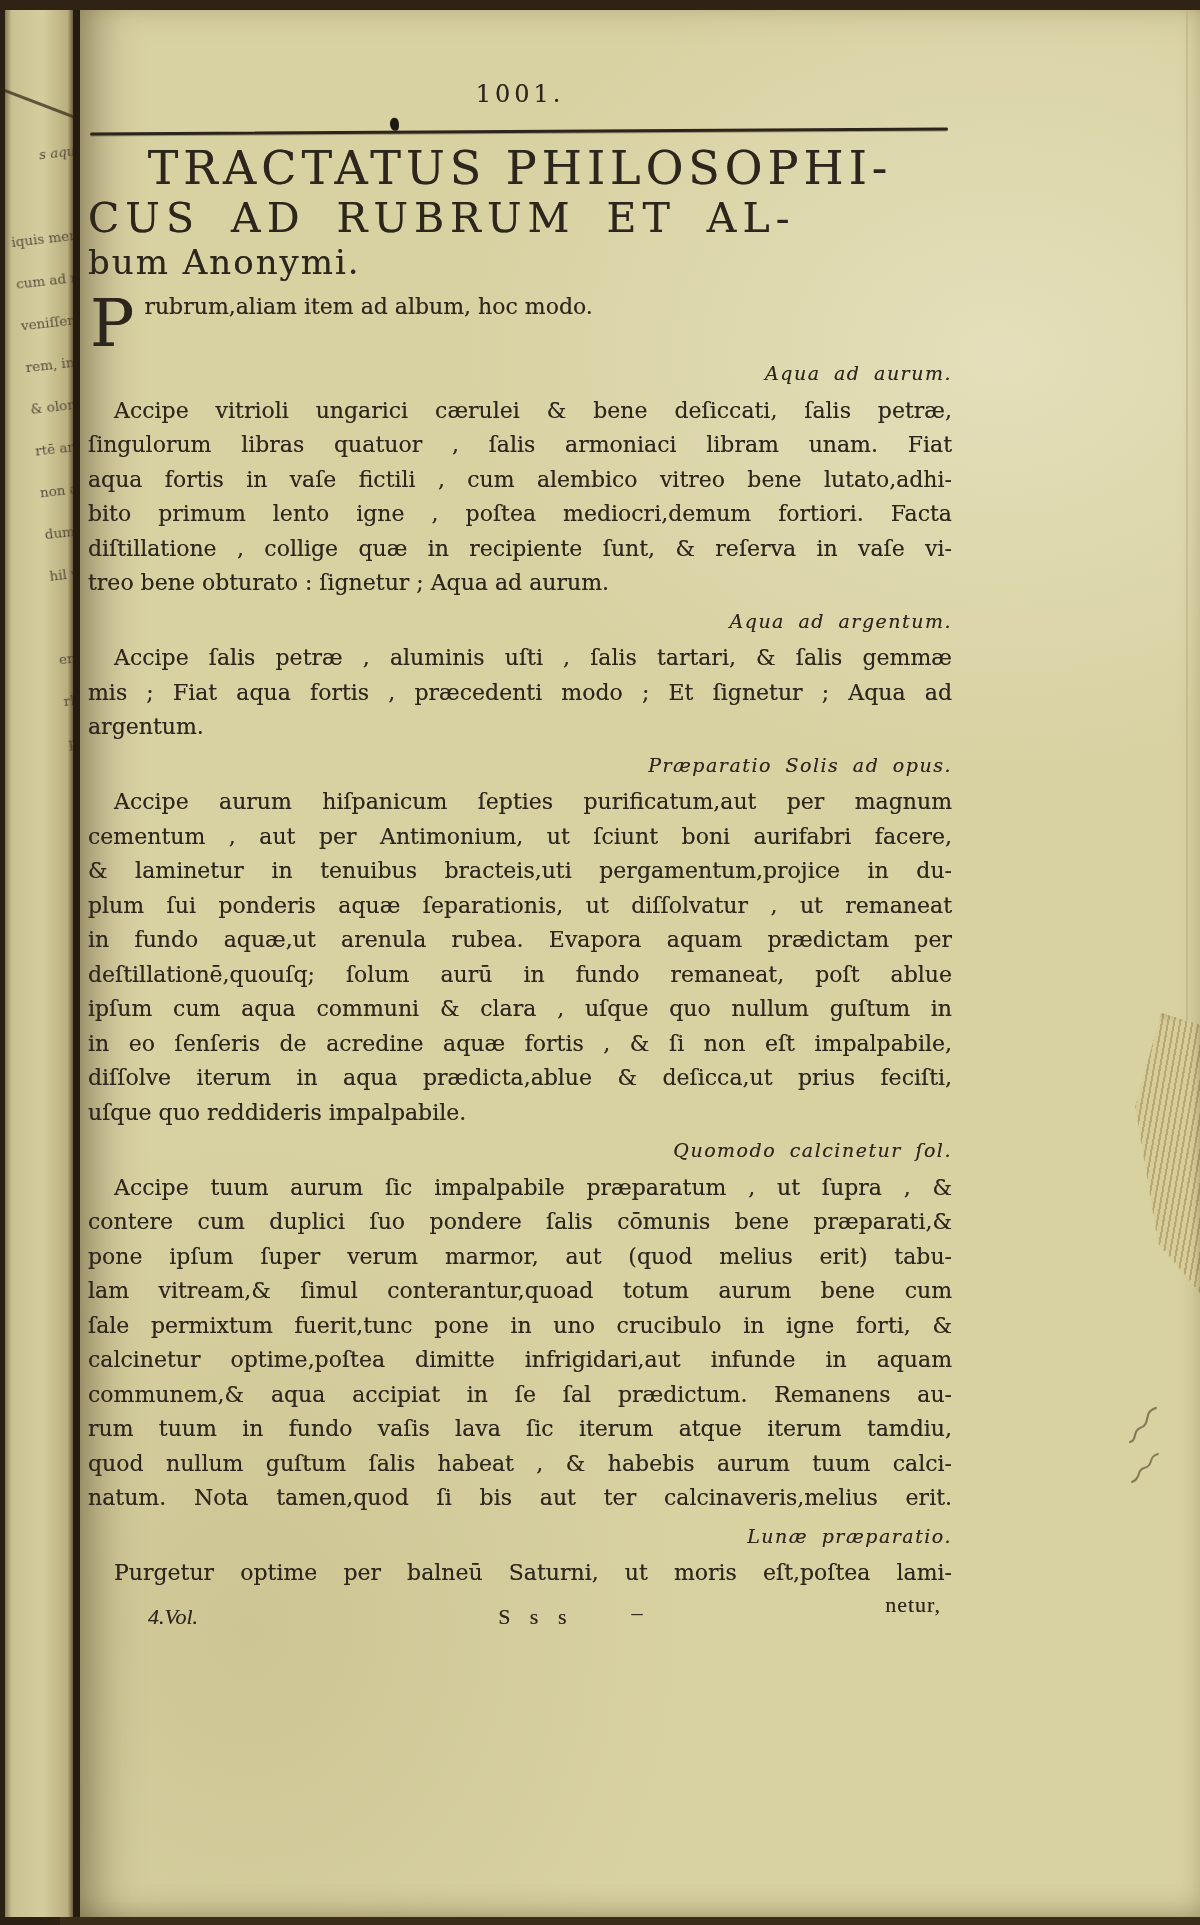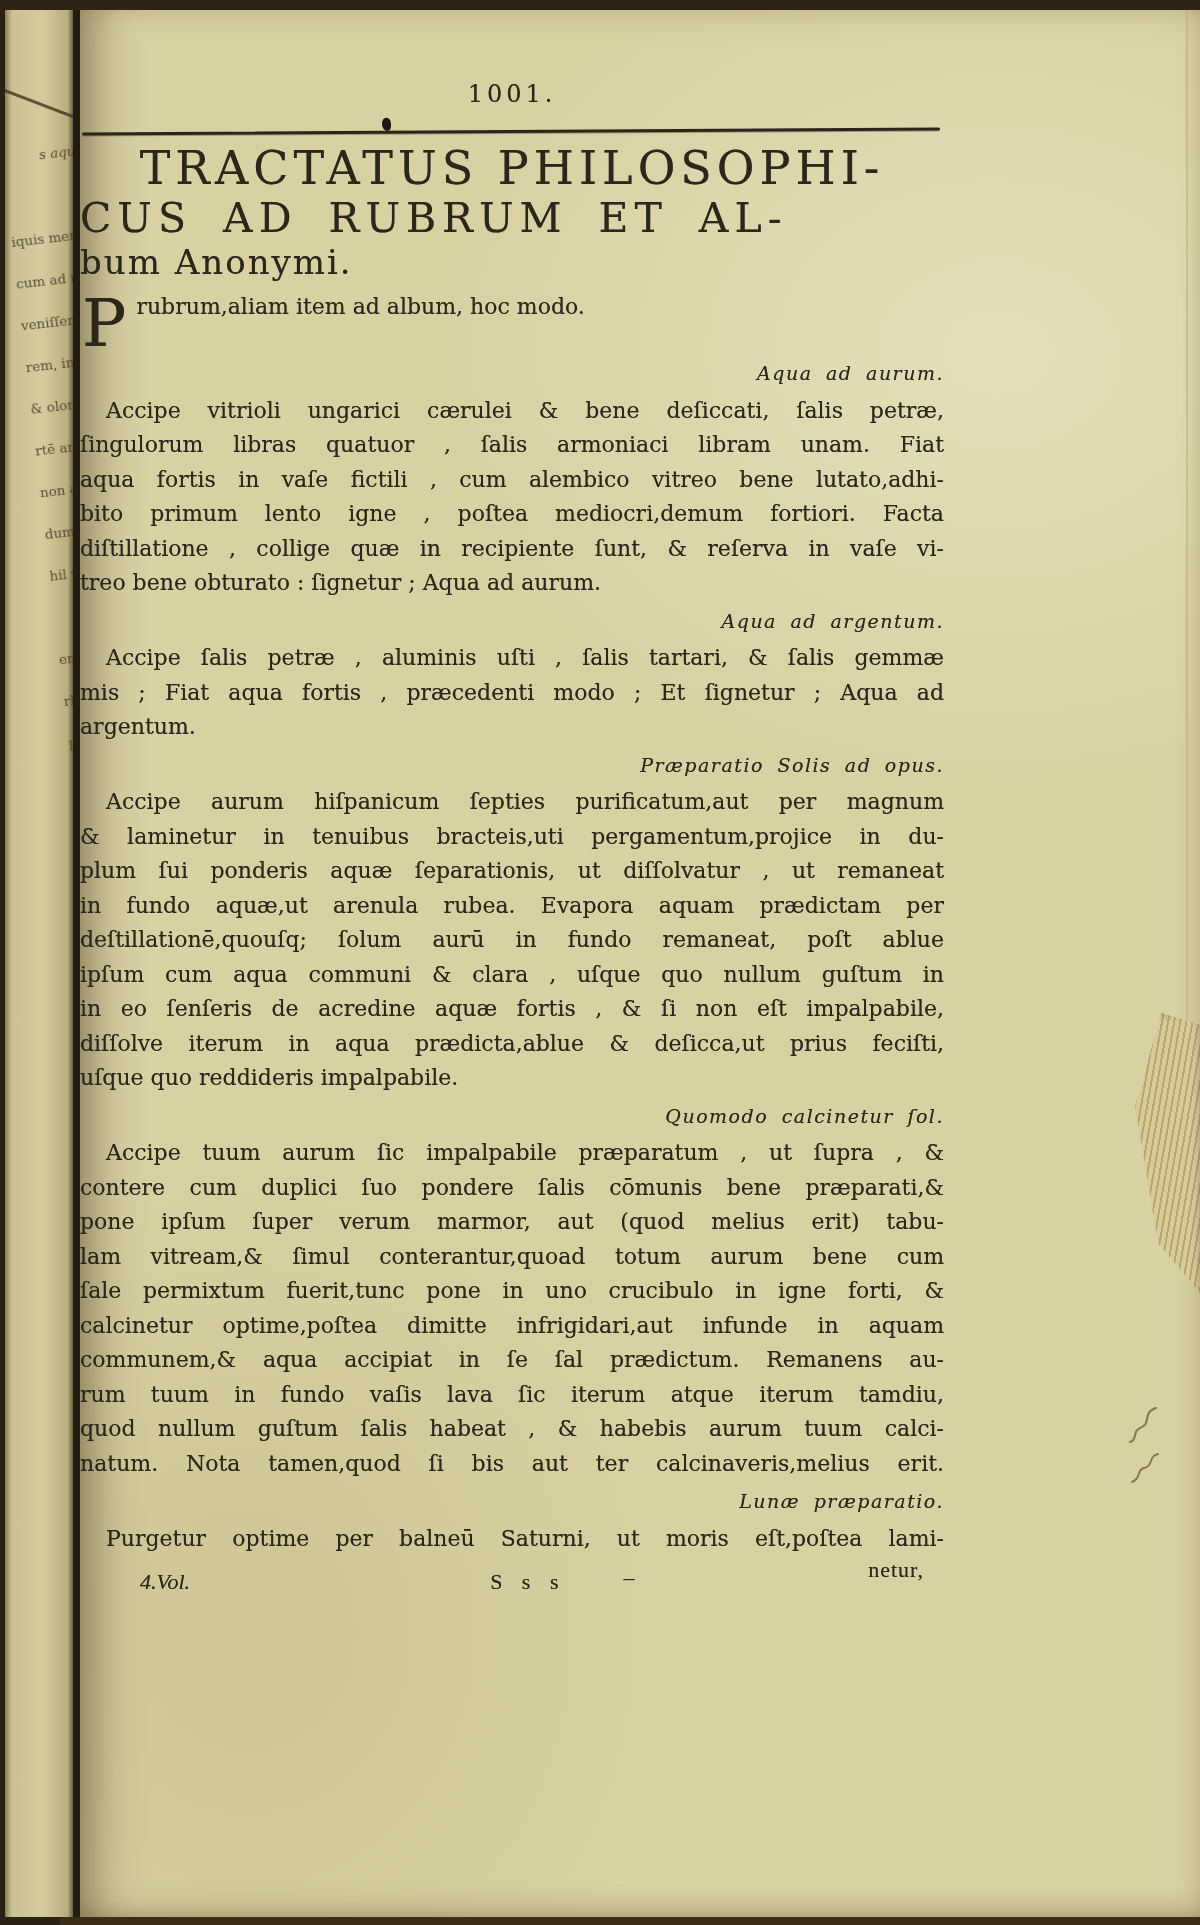--- a/index.html
+++ b/index.html
@@ -42,41 +42,41 @@
   }
   .fore-edge-line{position:absolute;right:12px;top:0;width:2px;height:1010px;background:#b9ad7f;opacity:.55;}
   .stack-corner{
     position:absolute;right:0;top:1003px;width:72px;height:292px;
     background:repeating-linear-gradient(100deg,#d8cd99 0 4px,#b5a875 4px 6px);
     clip-path:polygon(100% 4%,100% 96%,42% 79%,10% 32%,46% 0%);
     box-shadow:inset 0 0 8px rgba(90,75,40,.5);
   }
   .squiggle{position:absolute;right:34px;top:1392px;opacity:.75;}
   
-  .content{position:absolute;left:0;top:0;width:864px;color:#2d261c;text-shadow:0 0 .5px rgba(45,38,28,.55);}
+  .content{position:absolute;left:8px;top:0;width:864px;color:#2d261c;text-shadow:0 0 .5px rgba(45,38,28,.55);}
   .page-number{margin-top:70px;text-align:center;font-size:24px;letter-spacing:4px;}
   .rule{position:relative;margin-top:22px;margin-left:2px;width:858px;height:3px;background:#2c251b;transform:rotate(-.35deg);border-radius:2px;box-shadow:0 1px 0 rgba(44,37,27,.35);}
   .rule-blot{position:absolute;left:300px;top:-13px;width:9px;height:13px;border-radius:50% 50% 40% 60%;background:#1e1812;}
   .title-1{margin-top:9px;text-align:center;font-size:46px;line-height:53px;letter-spacing:5px;}
   .title-2{text-align:left;font-size:41px;line-height:47px;letter-spacing:6px;word-spacing:12px;}
   .title-3{font-size:34px;line-height:40px;letter-spacing:2px;}
   .body{margin-top:8px;font-size:22px;line-height:34.5px;}
   .heading{font-style:italic;text-align:right;font-size:19px;letter-spacing:1.5px;word-spacing:6px;margin:3px 0;}
   .line{text-align:justify;text-align-last:justify;}
   .line.no-j{text-align:justify;text-align-last:left;}
   .para.indent .line:first-child{text-indent:26px;}
   .para.has-drop .dropcap{
     float:left;font-size:66px;line-height:58px;padding:5px 10px 0 2px;
   }
   .para{overflow:hidden;}
   .footer{display:flex;align-items:flex-start;margin-top:13px;font-size:22px;font-family:Liberation Serif, serif;}
   .footer .vol{margin-left:60px;font-style:italic;}
   .footer .sig{margin-left:300px;letter-spacing:7px;}
   .footer .dash{margin-left:58px;transform:translateY(-4px);}
-  .footer .catch{margin-left:auto;margin-right:20px;transform:translateY(-12px);letter-spacing:1px;}
+  .footer .catch{margin-left:auto;margin-right:11px;transform:translateY(-12px);letter-spacing:1px;}
 </style>
 </head>
 <body>
 
 <div class="top-edge"></div>
 <div class="bottom-edge"></div>
 
 <div class="facing-edge">
   <div class="corner-line"></div>
   <div class="frags">
@@ -133,20 +133,21 @@
         </div>
         <div class="heading">Aqua ad argentum.</div>
         <div class="para indent">
           <div class="line">Accipe ſalis petræ , aluminis uſti , ſalis tartari, &amp; ſalis gemmæ</div>
           <div class="line">mis ;  Fiat aqua fortis , præcedenti modo ;  Et ſignetur ; Aqua ad</div>
           <div class="line no-j">argentum.</div>
         </div>
         <div class="heading">Præparatio Solis ad opus.</div>
         <div class="para indent">
           <div class="line">Accipe aurum hiſpanicum ſepties purificatum,aut per magnum</div>
+          <div class="line">cementum , aut per Antimonium, ut ſciunt boni aurifabri facere,</div>
           <div class="line">&amp; laminetur in tenuibus bracteis,uti pergamentum,projice in du-</div>
           <div class="line">plum ſui ponderis aquæ ſeparationis, ut diſſolvatur , ut remaneat</div>
           <div class="line">in fundo aquæ,ut arenula rubea.  Evapora aquam prædictam per</div>
           <div class="line">deſtillationē,quouſq; ſolum aurū in fundo remaneat, poſt ablue</div>
           <div class="line">ipſum cum aqua communi &amp; clara , uſque quo nullum guſtum in</div>
           <div class="line">in eo ſenſeris de acredine aquæ fortis , &amp; ſi non eſt impalpabile,</div>
           <div class="line">diſſolve iterum in aqua prædicta,ablue &amp; deſicca,ut prius feciſti,</div>
           <div class="line no-j">uſque quo reddideris impalpabile.</div>
         </div>
         <div class="heading">Quomodo calcinetur ſol.</div>

